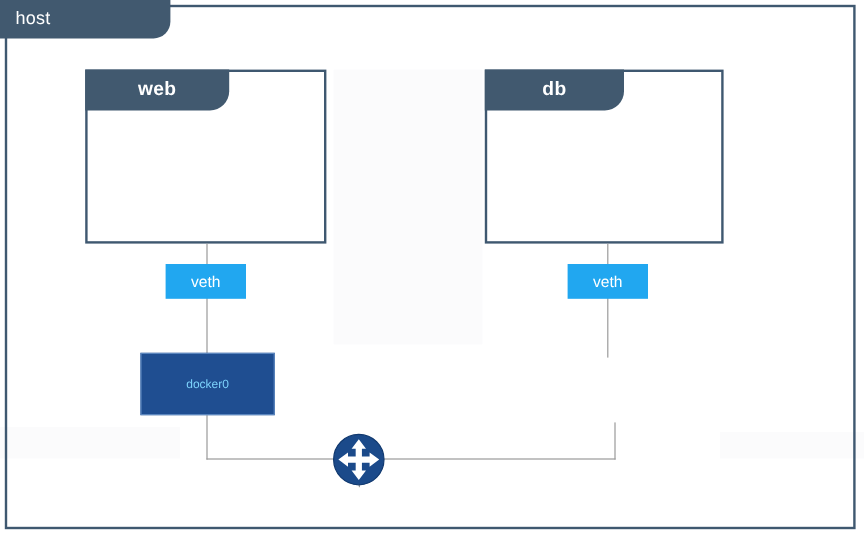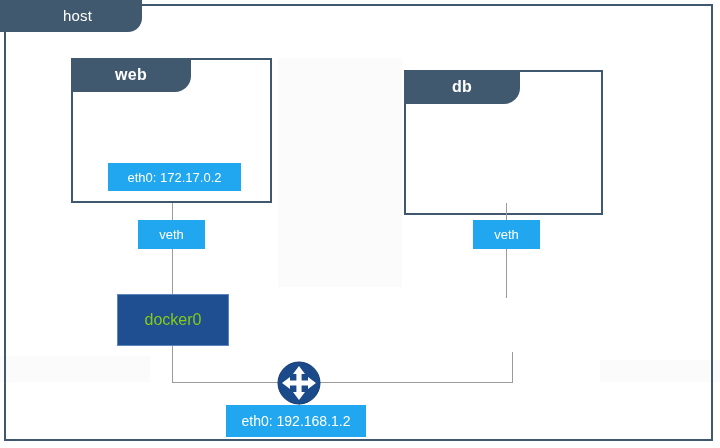--- a/index.html
+++ b/index.html
@@ -11,21 +11,20 @@
     font-family: "Liberation Sans", sans-serif;
     -webkit-font-smoothing: antialiased;
   }
 
   #canvas {
     position: relative;
     width: 720px;
     height: 448px;
     background: #ffffff;
     overflow: hidden;
-    text-align: center;
   }
 
   
   .wash {
     position: absolute;
     background: #fbfbfc;
     pointer-events: none;
   }
   .wash-a { left: 278px; top: 58px;  width: 124px; height: 229px; }
   .wash-b { left: 600px; top: 360px; width: 120px; height: 22px; }
@@ -78,21 +77,21 @@
     align-items: center;
     justify-content: center;
     border-bottom-right-radius: 16px;
     box-sizing: border-box;
     letter-spacing: 0.3px;
   }
 
   #web-box { left: 71px; top: 58px; width: 201px; height: 145px; }
   #web-box .cbox-tab { width: 120px; height: 34px; }
 
-  #db-box  { left: 404px; top: 58px; width: 199px; height: 145px; margin-top: 12px; }
+  #db-box  { left: 404px; top: 58px; width: 199px; height: 145px; }
   #db-box  .cbox-tab { width: 116px; height: 34px; }
 
   
   .lblue {
     position: absolute;
     background: #21a7f0;
     color: #ffffff;
     font-size: 13px;
     display: flex;
     align-items: center;
@@ -106,22 +105,22 @@
   #veth-left  { left: 138px; top: 220px; width: 67px;  height: 29px; }
   #veth-right { left: 473px; top: 220px; width: 67px;  height: 29px; }
   #host-eth0  { left: 226px; top: 405px; width: 140px; height: 32px;
                 font-size: 14px; }
 
   
   .bridge {
     position: absolute;
     background: #1f4e91;
     border: 1px solid #5b86be;
-    color: #84cc16;
-    font-size: 16px;
+    color: #7dd3fc;
+    font-size: 10px;
     display: flex;
     align-items: center;
     justify-content: center;
     box-sizing: border-box;
     z-index: 4;
   }
   #docker0   { left: 117px; top: 294px; width: 112px; height: 52px; }
   #my_bridge { left: 455px; top: 297px; width: 113px; height: 56px; }
 
   
@@ -169,32 +168,30 @@
   <div class="line vline" id="line-db-veth"></div>
   <div class="line vline" id="line-veth-bridge"></div>
   <div class="line vline" id="line-dock-down"></div>
   <div class="line vline" id="line-bridge-down"></div>
   <div class="line hline" id="line-bottom-bus"></div>
   <div class="line vline" id="line-router-ip"></div>
 
   <div class="cbox" id="web-box">
     <div class="cbox-tab">web</div>
   </div>
-  <div class="lblue" id="web-eth0">eth0: 172.17.0.2</div>
 
   <div class="cbox" id="db-box">
     <div class="cbox-tab">db</div>
   </div>
 
   <div class="lblue" id="veth-left">veth</div>
   <div class="lblue" id="veth-right">veth</div>
 
   <div class="bridge" id="docker0">docker0</div>
 
   <svg id="router-icon" viewBox="0 0 46 46">
     <circle cx="23" cy="23" r="21" fill="#1b4a8a"></circle>
     <circle cx="23" cy="23" r="21" fill="none" stroke="#123a70" stroke-width="1"></circle>
     <path d="M23 6 L29 14 L25.6 14 L25.6 20.4 L32 20.4 L32 17 L40 23 L32 29 L32 25.6 L25.6 25.6 L25.6 32 L29 32 L23 40 L17 32 L20.4 32 L20.4 25.6 L14 25.6 L14 29 L6 23 L14 17 L14 20.4 L20.4 20.4 L20.4 14 L17 14 Z" fill="#ffffff"></path>
   </svg>
 
-  <div class="lblue" id="host-eth0">eth0: 192.168.1.2</div>
 
 </div>
 
 </body></html>

